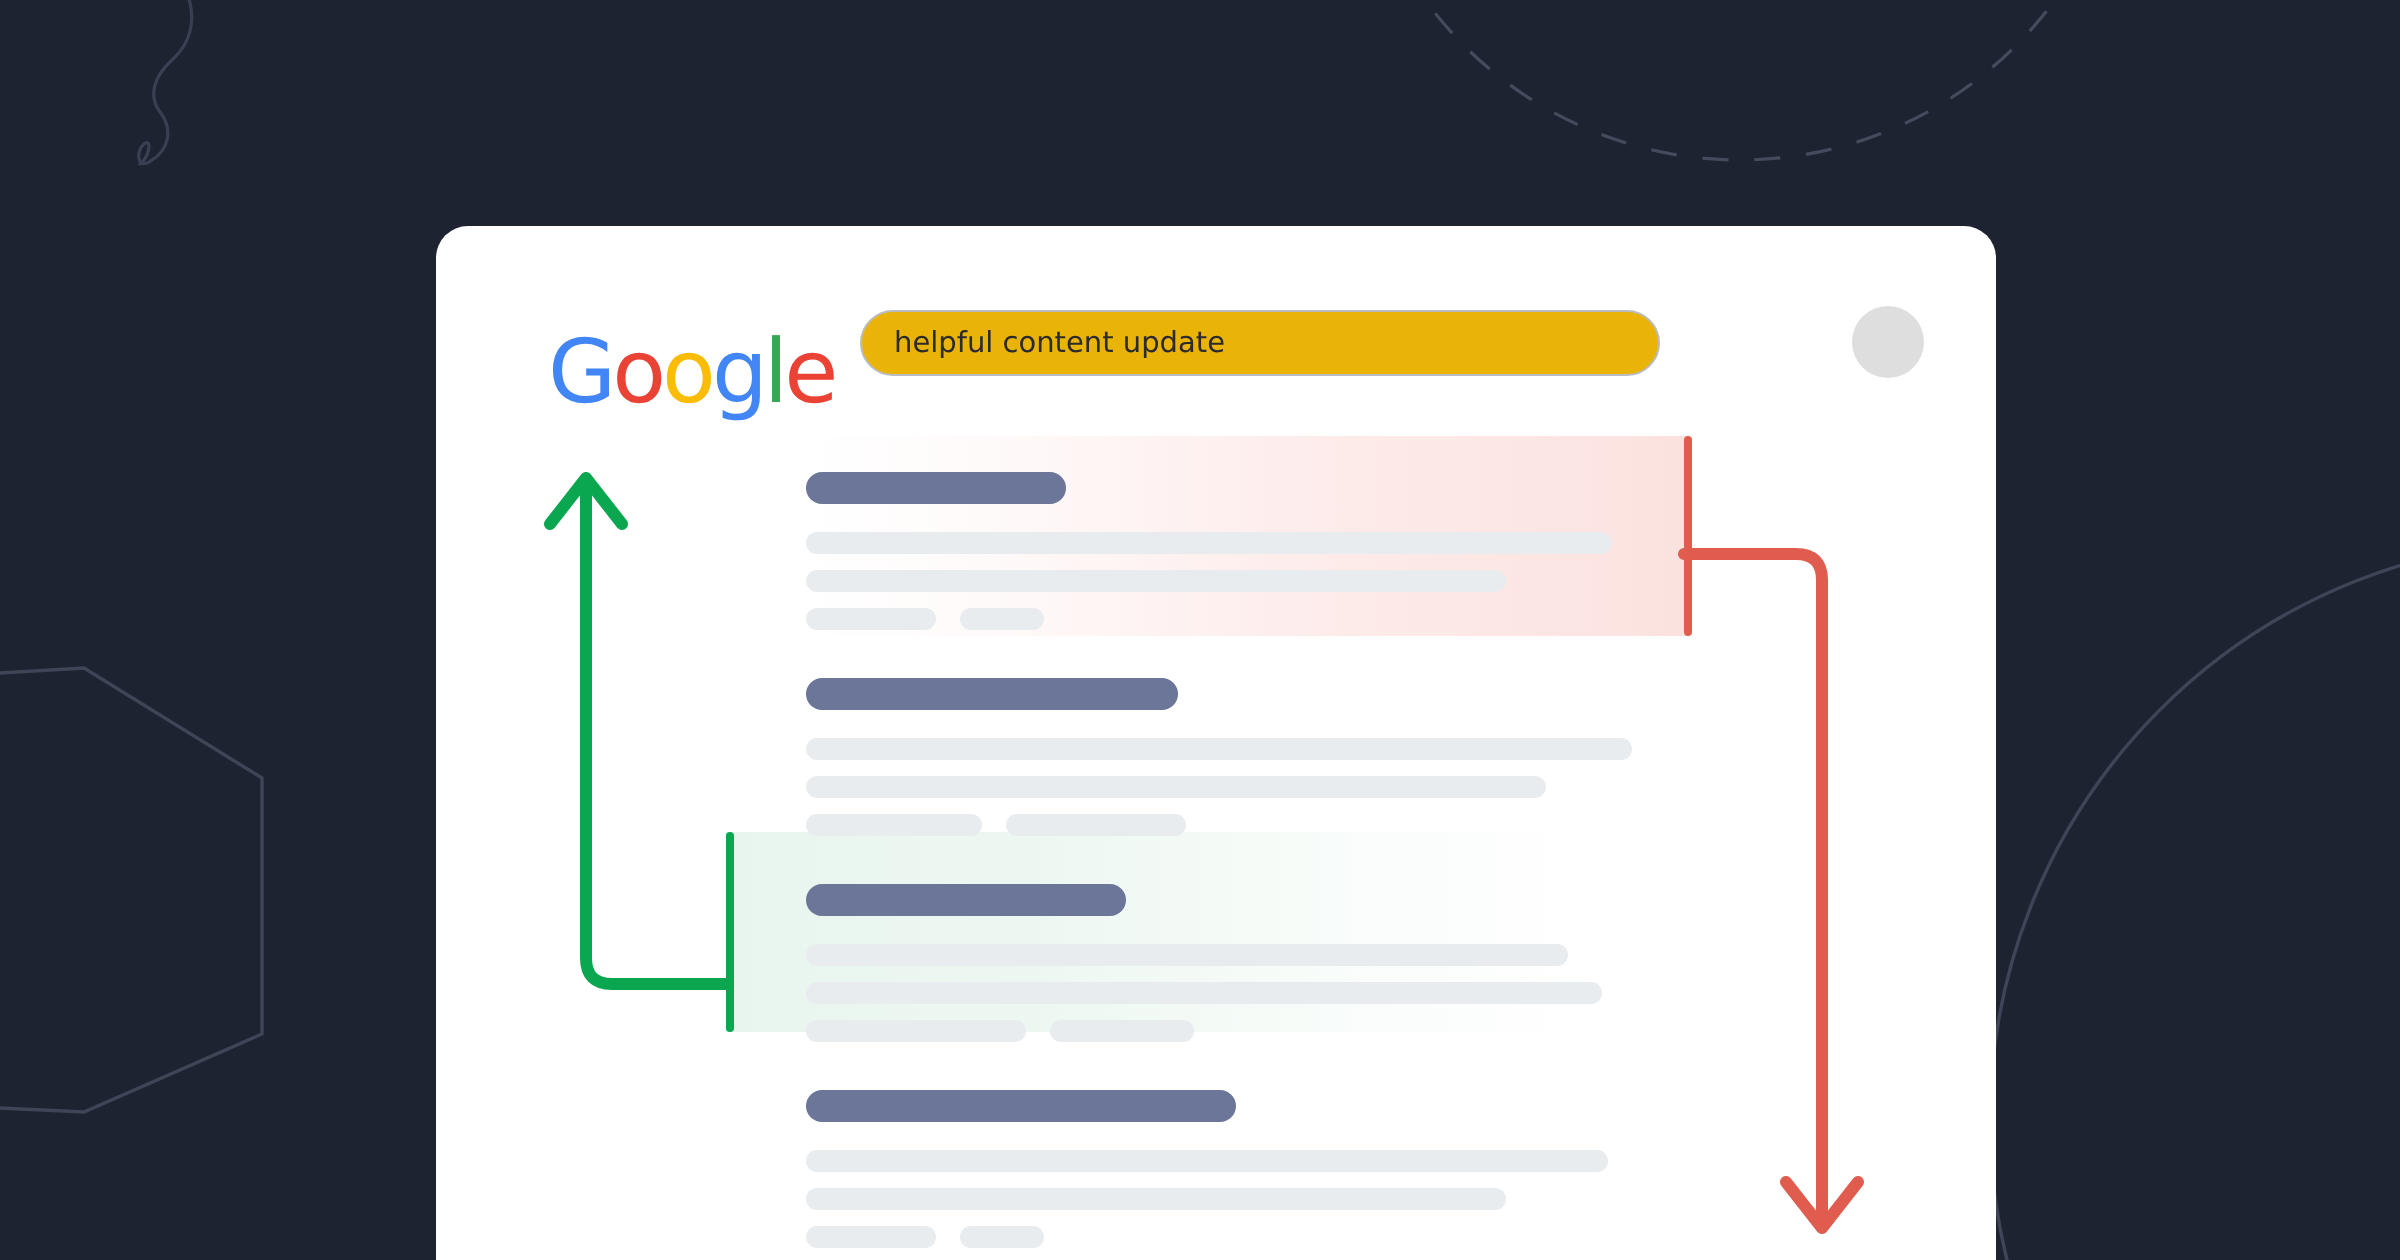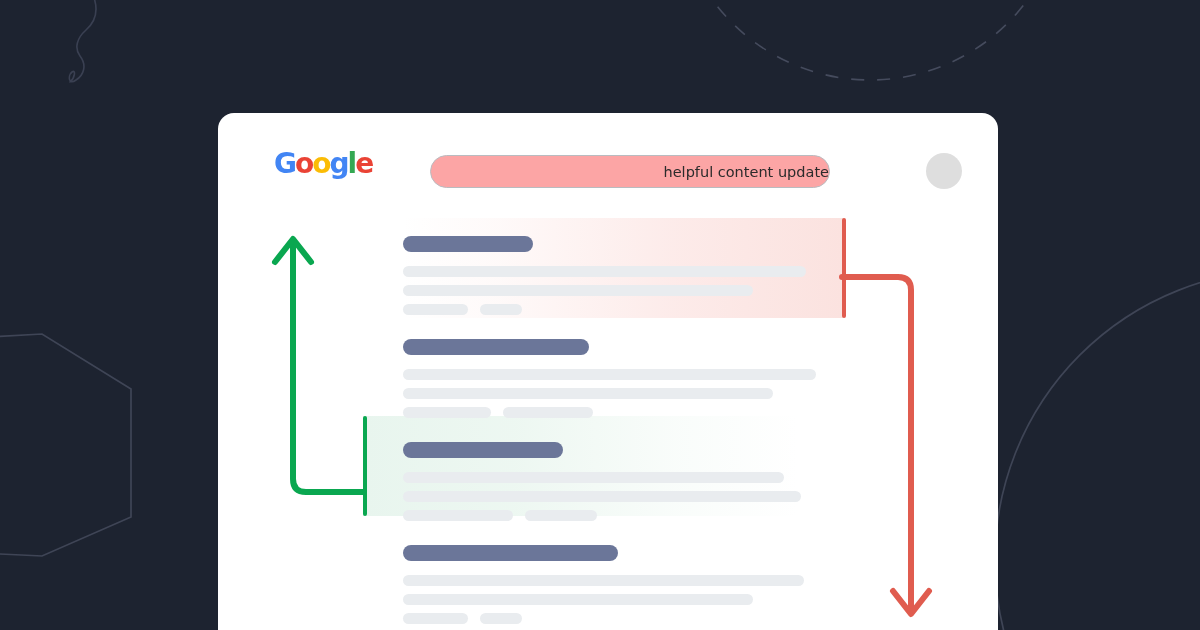--- a/index.html
+++ b/index.html
@@ -19,40 +19,40 @@
     background:#ffffff;
     border-radius:16px;
     overflow:hidden;
   }
 
   
   .serp-header {
     position:absolute; left:0; top:0; width:780px; height:105px;
   }
   .google-logo {
-    position:absolute; left:56px; top:29px;
+    position:absolute; left:56px; top:52px;
     font-family:"DejaVu Sans", sans-serif;
-    font-size:28px; line-height:44px;
-    font-weight:700; letter-spacing:-2px;
+    font-size:44px; line-height:44px;
+    font-weight:400; letter-spacing:-2px;
     white-space:nowrap;
     user-select:none;
   }
   .google-logo span { display:inline-block; }
   .gl-b { color:#4285f4; }
   .gl-r { color:#ea4335; }
   .gl-y { color:#fbbc05; }
   .gl-g { color:#34a853; }
 
   .search-box {
     position:absolute; left:212px; top:42px;
     width:400px; height:33px;
     border:1px solid #b9bcc0;
     border-radius:17px;
-    background:#fca5a5;
-    display:flex; align-items:center;justify-content:flex-end;
+    background:#eab308;
+    display:flex; align-items:center;
   }
   .search-value {
     padding-left:16px;
     font-size:14.5px;
     color:#2b2b2b;
     font-family:"DejaVu Sans", sans-serif;
     white-space:nowrap;
     overflow:hidden;
   }
   .avatar {

